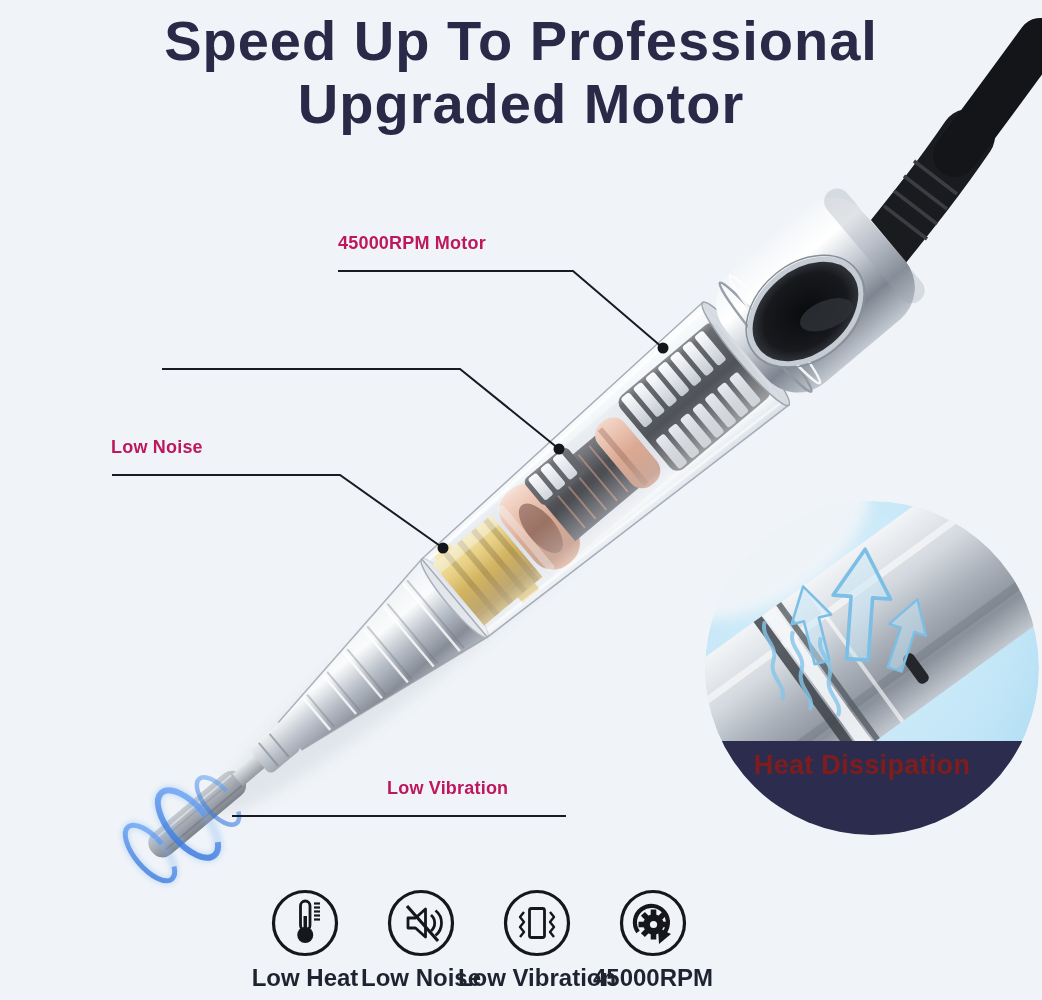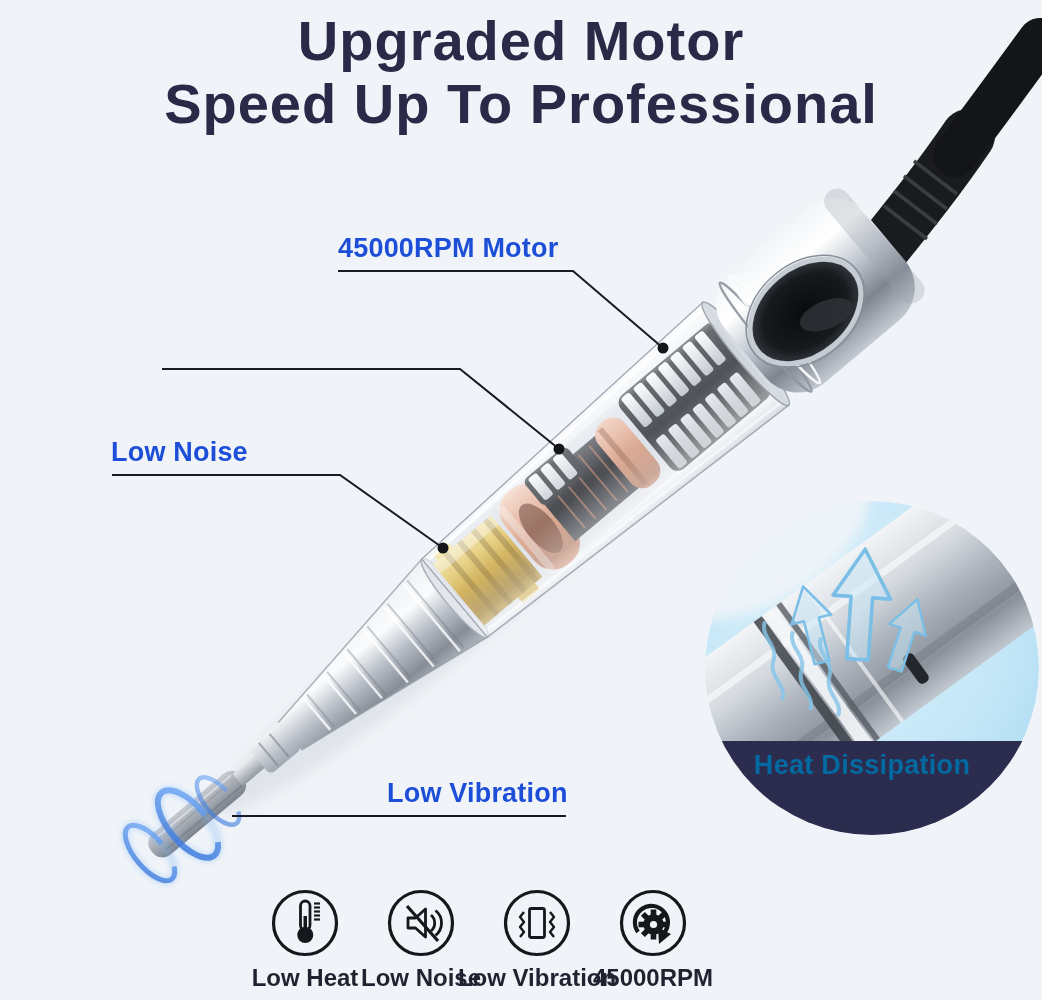--- a/index.html
+++ b/index.html
@@ -8,51 +8,51 @@
     background:#f0f4f8;
     font-family:"Liberation Sans","DejaVu Sans",sans-serif;
   }
   .title{
     position:absolute;top:10px;left:0;width:100%;
     text-align:center;color:#2b2947;font-weight:bold;
     font-size:56px;line-height:1.12;letter-spacing:1px;
   }
   .art{position:absolute;top:0;left:0;}
   .callout{
-    position:absolute;color:#1d4ed8;font-size:27px;font-weight:600;
+    position:absolute;color:#be185d;font-size:18px;font-weight:600;
     white-space:nowrap;letter-spacing:0.2px;
   }
   .callout.motor{left:338px;top:233px;}
   .callout.grinder{left:161px;top:331px;}
   .callout.noise{left:111px;top:437px;}
   .callout.vibration{left:387px;top:778px;}
   .inset-label{
     position:absolute;left:712px;top:750px;width:300px;text-align:center;
-    color:#0369a1;font-size:27px;font-weight:bold;letter-spacing:0.3px;
+    color:#7f1d1d;font-size:27px;font-weight:bold;letter-spacing:0.3px;
   }
   .features{
     position:absolute;left:247px;top:888px;display:flex;
   }
   .feature{width:116px;display:flex;flex-direction:column;align-items:center;}
   .feature .ring{
     width:70px;height:70px;border-radius:50%;
     display:flex;align-items:center;justify-content:center;
   }
   .feature .flabel{
     margin-top:6px;font-size:24px;font-weight:600;color:#1f2330;white-space:nowrap;
   }
 </style>
 </head>
 <body>
 
 <div class="stage">
 
   <div class="title">
+    <div>Speed Up To Professional</div>
     <div>Upgraded Motor</div>
-    <div>Speed Up To Professional</div>
   </div>
 
   <svg class="art" width="1042" height="1000" viewBox="0 0 1042 1000">
     <defs>
       <linearGradient id="gBit" x1="0" y1="-14" x2="0" y2="14" gradientUnits="userSpaceOnUse">
         <stop offset="0" stop-color="#c7ccd2"></stop>
           <stop offset="0.45" stop-color="#a8adb5"></stop>
           <stop offset="1" stop-color="#7c828b"></stop>
       </linearGradient>
       <linearGradient id="gShaft" x1="0" y1="-9" x2="0" y2="9" gradientUnits="userSpaceOnUse">

